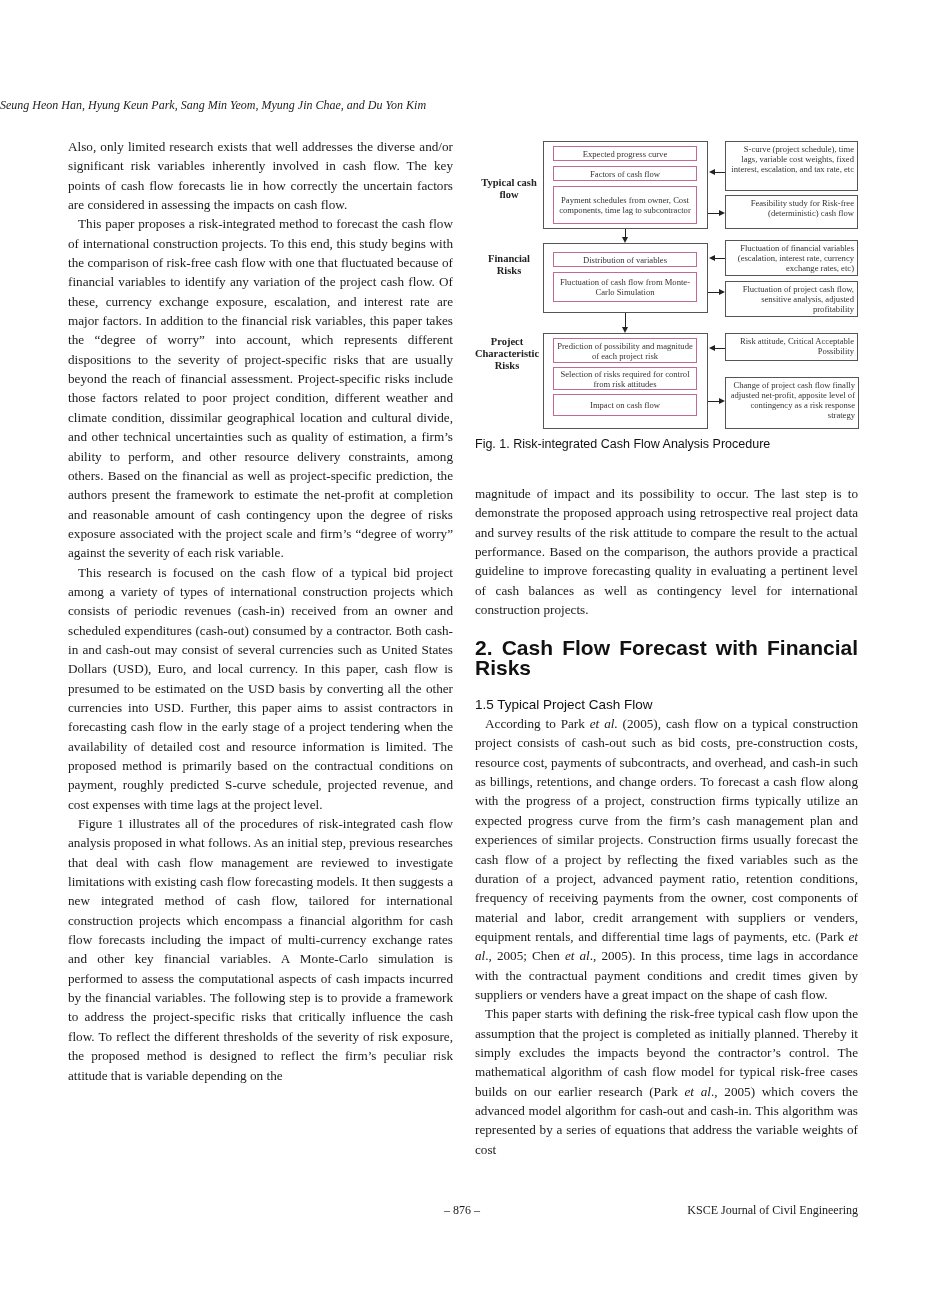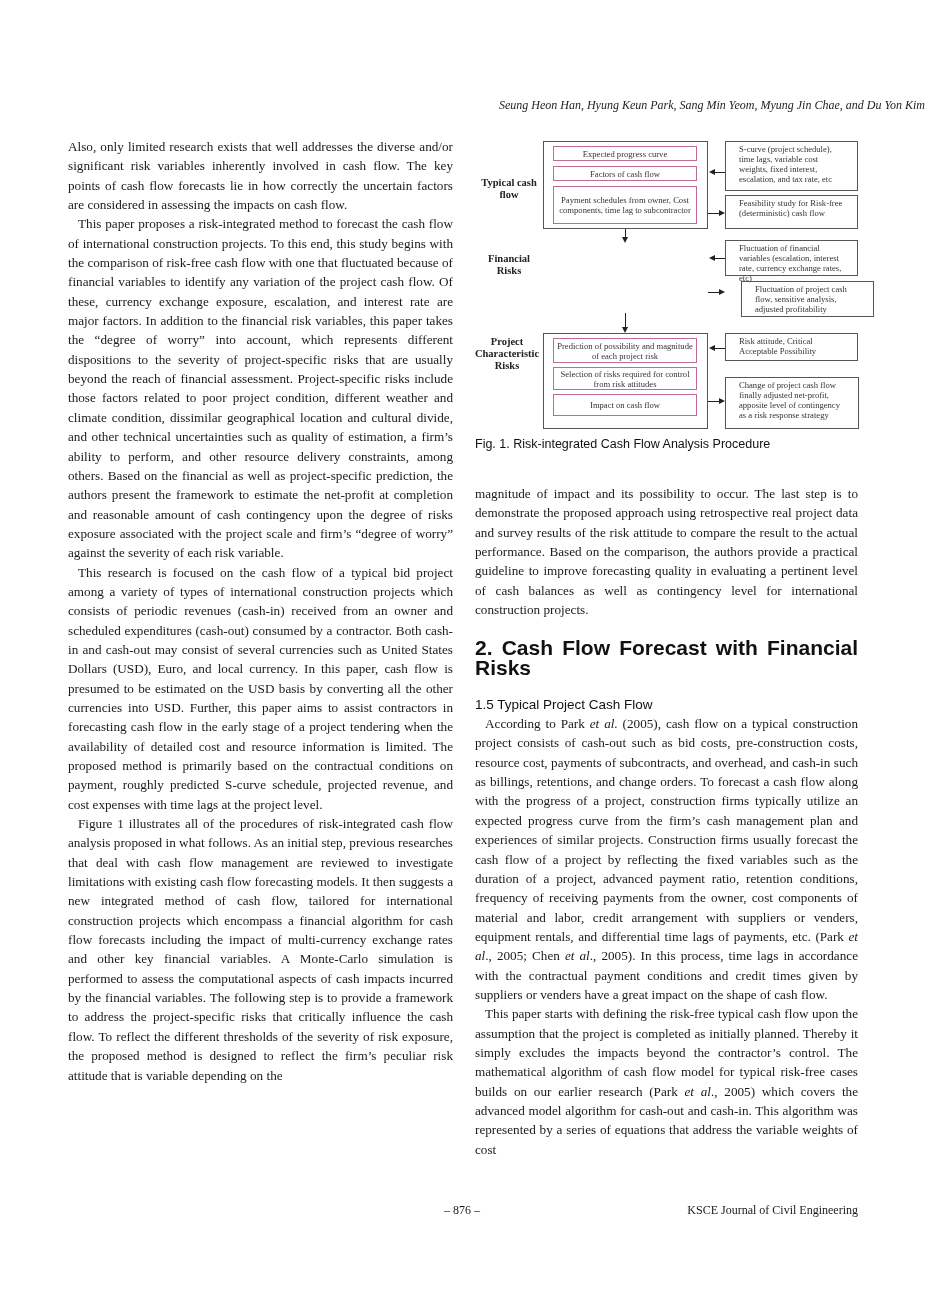--- a/index.html
+++ b/index.html
@@ -1,33 +1,33 @@
 <!DOCTYPE html>
 <html><head>
 <meta charset="utf-8">
 <style>
   html, body { margin:0; padding:0; background:#ffffff; }
   body { width:925px; height:1309px; position:relative; overflow:hidden; color:#1a1a1a; font-family:"Liberation Serif", serif; }
-  .header { position:absolute; top:98px; left:0; width:925px; text-align:right; font-style:italic; font-size:12px; color:#222; }
+  .header { position:absolute; top:98px; left:0; width:925px; text-align:left; font-style:italic; font-size:12px; color:#222; }
   .col { position:absolute; font-size:13.2px; line-height:19.35px; text-align:justify; }
   .col p { margin:0; text-indent:10px; }
   .col p.noindent { text-indent:0; }
   #left-col { left:68px; top:137px; width:385px; }
   #right-col { left:475px; top:484px; width:383px; }
   .section-title { font-family:"Liberation Sans", sans-serif; font-weight:bold; font-size:21px; margin:19px 0 18px 0; text-indent:0; color:#111; }
   .subsection-title { font-family:"Liberation Sans", sans-serif; font-size:13.5px; margin:0; text-indent:0; line-height:19px; color:#111; }
   .footer-page { position:absolute; top:1203px; left:444px; font-size:12px; }
   .footer-journal { position:absolute; top:1203px; right:67px; font-size:12px; }
 
   
   #figure { position:absolute; left:475px; top:137px; width:385px; height:325px; font-family:"Liberation Serif", serif; }
   .fig-label { position:absolute; font-weight:bold; font-size:10.5px; line-height:12px; text-align:center; color:#222; }
   .outer-box { position:absolute; border:1.3px solid #555; background:#fff; box-sizing:border-box; }
   .inner-box { position:absolute; border:1.3px solid #c06a95; box-sizing:border-box; font-size:8.6px; line-height:10px; text-align:center; display:flex; align-items:center; justify-content:center; color:#333; padding:0 3px; }
-  .side-box { position:absolute; border:1.3px solid #555; box-sizing:border-box; font-size:8.6px; line-height:10px; color:#333; padding:2px 13px; text-align:left; }
+  .side-box { position:absolute; border:1.3px solid #555; box-sizing:border-box; font-size:8.6px; line-height:10px; color:#333; padding:2px 3px; text-align:right; }
   .hline { position:absolute; height:1.3px; background:#222; }
   .vline { position:absolute; width:1.3px; background:#222; }
   .arrow-left { position:absolute; width:0; height:0; border-top:3.5px solid transparent; border-bottom:3.5px solid transparent; border-right:6px solid #222; }
   .arrow-right { position:absolute; width:0; height:0; border-top:3.5px solid transparent; border-bottom:3.5px solid transparent; border-left:6px solid #222; }
   .arrow-down { position:absolute; width:0; height:0; border-left:3.5px solid transparent; border-right:3.5px solid transparent; border-top:6px solid #222; }
   .fig-caption { position:absolute; left:0; top:300px; width:385px; font-family:"Liberation Sans", sans-serif; font-size:12.5px; color:#111; }
 </style>
 </head>
 <body>
 
@@ -57,22 +57,26 @@
   <div class="arrow-left" style="left:234px; top:32px;"></div>
   <div class="hline" style="left:233px; top:76px; width:11px;"></div>
   <div class="arrow-right" style="left:244px; top:73px;"></div>
   <div class="vline" style="left:150px; top:92px; height:8px;"></div>
   <div class="arrow-down" style="left:147px; top:100px;"></div>
 
   <div class="fig-label" style="left:0; top:116px; width:68px;">
     <div>Financial</div>
     <div>Risks</div>
   </div>
+  <div class="outer-box" style="left:68px; top:106px; width:165px; height:70px;">
+    <div class="inner-box" style="left:9px; top:8px; width:144px; height:15px;">Distribution of variables</div>
+    <div class="inner-box" style="left:9px; top:28px; width:144px; height:30px;">Fluctuation of cash flow from Monte-Carlo Simulation</div>
+  </div>
   <div class="side-box" style="left:250px; top:103px; width:133px; height:36px;">Fluctuation of financial variables (escalation, interest rate, currency exchange rates, etc)</div>
-  <div class="side-box" style="left:250px; top:144px; width:133px; height:36px;margin-left:16px;">Fluctuation of project cash flow, sensitive analysis, adjusted profitability</div>
+  <div class="side-box" style="left:250px; top:144px; width:133px; height:36px;">Fluctuation of project cash flow, sensitive analysis, adjusted profitability</div>
   <div class="hline" style="left:240px; top:121px; width:10px;"></div>
   <div class="arrow-left" style="left:234px; top:118px;"></div>
   <div class="hline" style="left:233px; top:155px; width:11px;"></div>
   <div class="arrow-right" style="left:244px; top:152px;"></div>
   <div class="vline" style="left:150px; top:176px; height:14px;"></div>
   <div class="arrow-down" style="left:147px; top:190px;"></div>
 
   <div class="fig-label" style="left:-5px; top:199px; width:74px;">
     <div>Project</div>
     <div>Characteristic</div>

